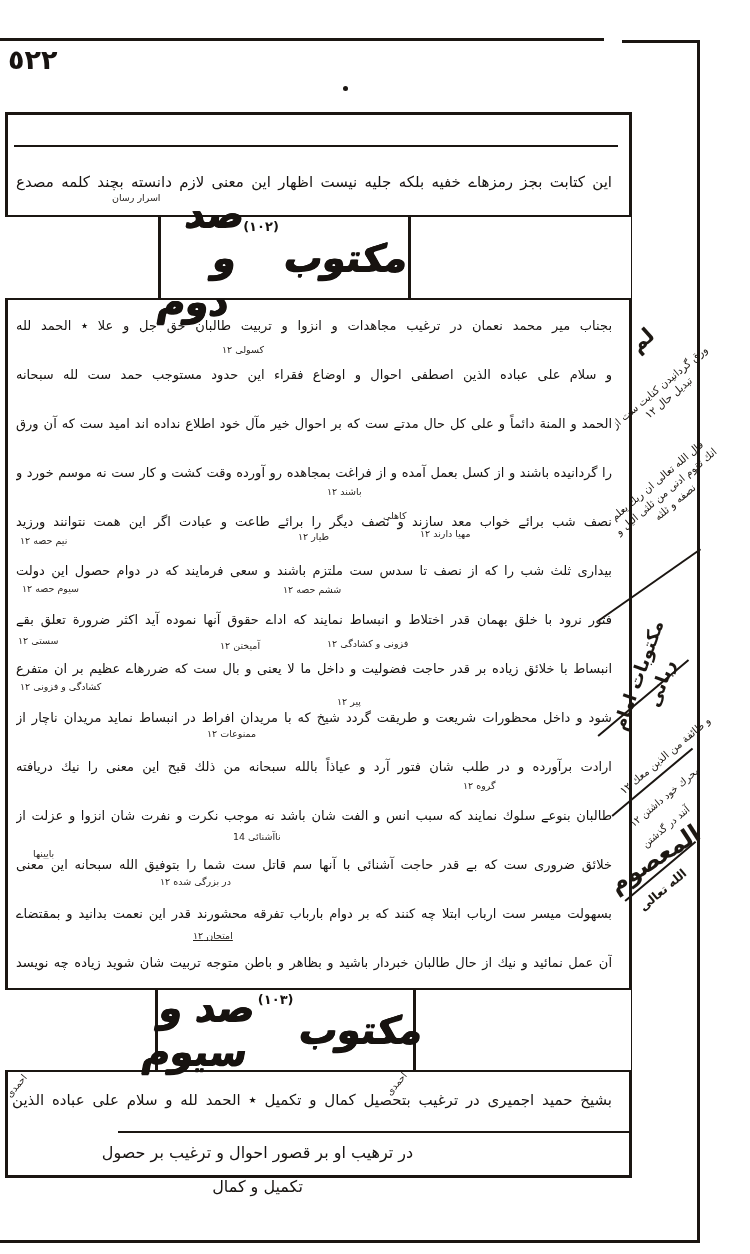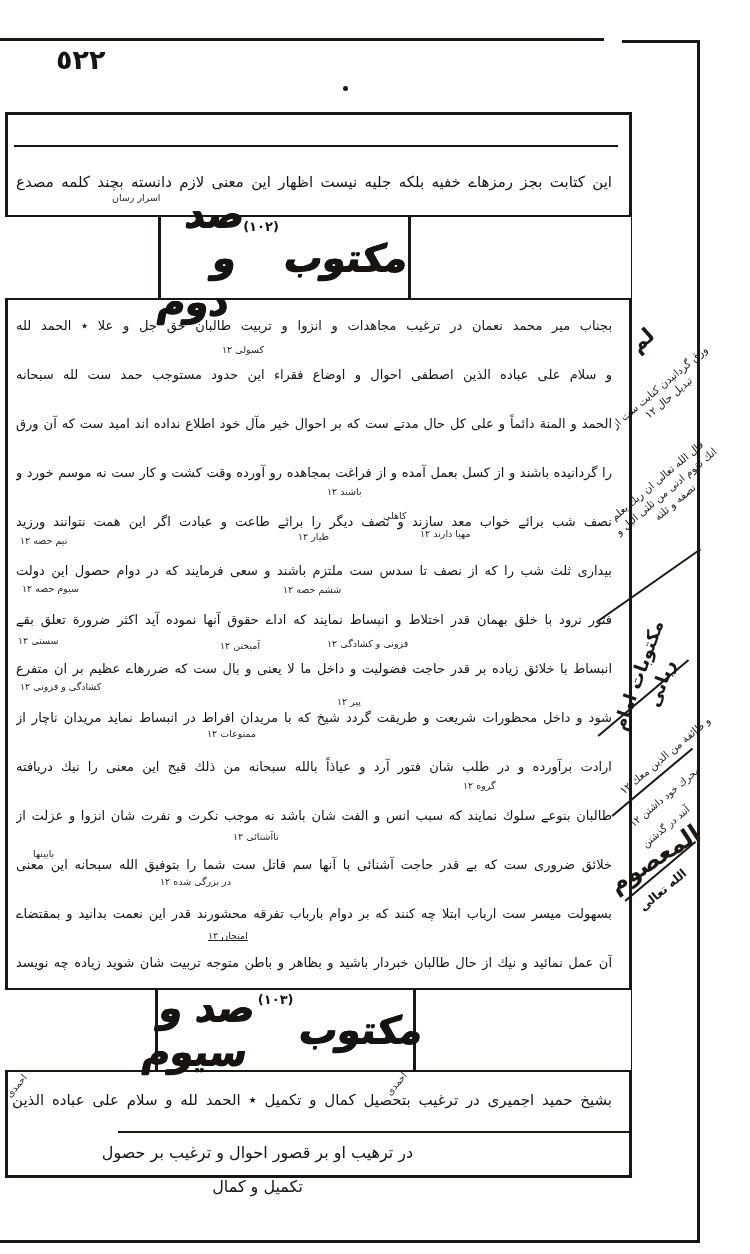--- a/index.html
+++ b/index.html
@@ -2,21 +2,21 @@
 <html lang="fa"><head>
 <meta charset="utf-8">
 <style>
   html,body{margin:0;padding:0;}
   body{
     width:750px;height:1254px;position:relative;overflow:hidden;
     background:#ffffff;color:#171310;
     font-family:"DejaVu Sans",sans-serif;
   }
   .rule{position:absolute;background:#1b1612;}
-  .pageno{position:absolute;left:8px;top:44px;font-size:27px;font-weight:bold;direction:rtl;margin-left:48px;}
+  .pageno{position:absolute;left:8px;top:44px;font-size:27px;font-weight:bold;direction:rtl;}
   .frame{position:absolute;left:5px;top:112px;width:621px;height:1060px;border:3px solid #1b1612;}
   .introrule{position:absolute;left:14px;top:145px;width:604px;height:0;border-top:2.5px solid #1b1612;}
   .introline{position:absolute;left:16px;top:152px;width:596px;height:60px;line-height:60px;
     font-size:15px;direction:rtl;text-align:justify;text-align-last:justify;white-space:normal;overflow:hidden;}
   .band{position:absolute;left:5px;width:626px;background:#fff;border-top:2.5px solid #1b1612;border-bottom:2.5px solid #1b1612;}
   .band .vline{position:absolute;top:0;bottom:0;width:2.5px;background:#1b1612;}
   .hcell{position:absolute;top:0;height:100%;display:flex;align-items:center;justify-content:center;direction:rtl;gap:6px;}
   .hword{font-size:38px;font-weight:bold;transform:skewX(-10deg);letter-spacing:-1px;
     text-shadow:0.6px 0 #171310,-0.6px 0 #171310,0 0.5px #171310;}
   .hnum{font-size:13px;font-weight:bold;align-self:flex-start;margin-top:2px;}
@@ -87,24 +87,24 @@
 <span class="gloss" style="left:420px;top:528px;">مهيا دارند ١٢</span>
 <span class="gloss" style="left:22px;top:583px;">سيوم حصه ١٢</span>
 <span class="gloss" style="left:283px;top:584px;">ششم حصه ١٢</span>
 <span class="gloss" style="left:18px;top:635px;">سستى ١٢</span>
 <span class="gloss" style="left:220px;top:640px;">آميختن ١٢</span>
 <span class="gloss" style="left:327px;top:638px;">فزونى و كشادگى ١٢</span>
 <span class="gloss" style="left:20px;top:681px;">كشادگى و فزونى ١٢</span>
 <span class="gloss" style="left:337px;top:696px;">پير ١٢</span>
 <span class="gloss" style="left:207px;top:728px;">ممنوعات ١٢</span>
 <span class="gloss" style="left:463px;top:780px;">گروه ١٢</span>
-<span class="gloss" style="left:233px;top:831px;">ناآشنائى ١٢</span>
+<span class="gloss" style="left:233px;top:831px;">ناآشنائى 14</span>
 <span class="gloss" style="left:33px;top:848px;">بايينها</span>
 <span class="gloss" style="left:160px;top:876px;">در بزرگى شده ١٢</span>
-<span class="gloss" style="left:208px;top:930px;text-decoration:underline;">امتحان ١٢</span>
+<span class="gloss" style="left:193px;top:930px;text-decoration:underline;">امتحان ١٢</span>
 <span class="gloss rot" style="left:383px;top:1078px;">احمدى</span>
 <span class="gloss rot" style="left:3px;top:1080px;">احمدى</span>
 
 <div class="band" style="top:988px;height:80px;">
   <div class="vline" style="left:150px;"></div>
   <div class="vline" style="left:408px;"></div>
   <div class="hcell" style="left:152px;width:256px;">
     <span class="hword">مكتوب</span>
     <span class="hnum">(١٠٣)</span>
     <span class="hword">صد و سيوم</span>

